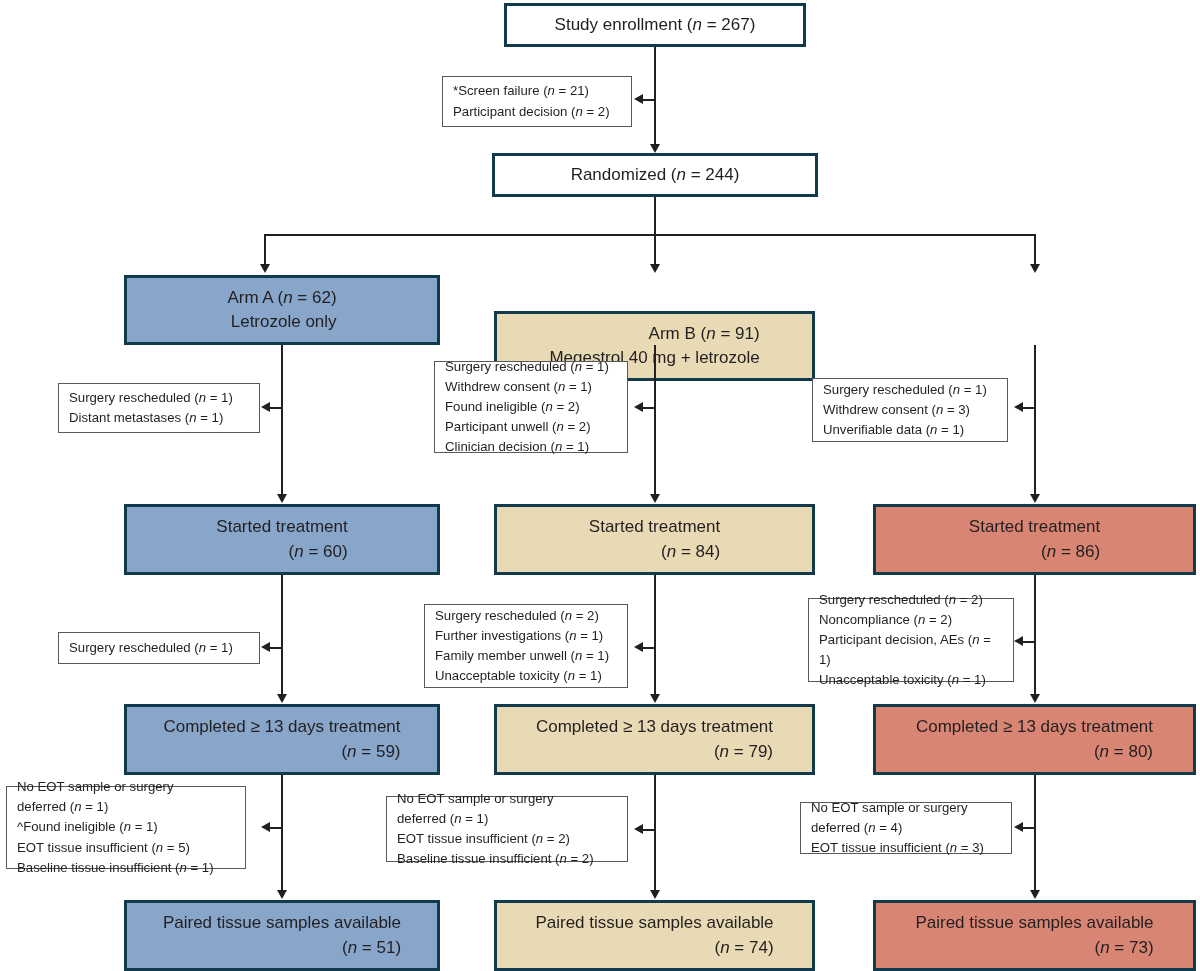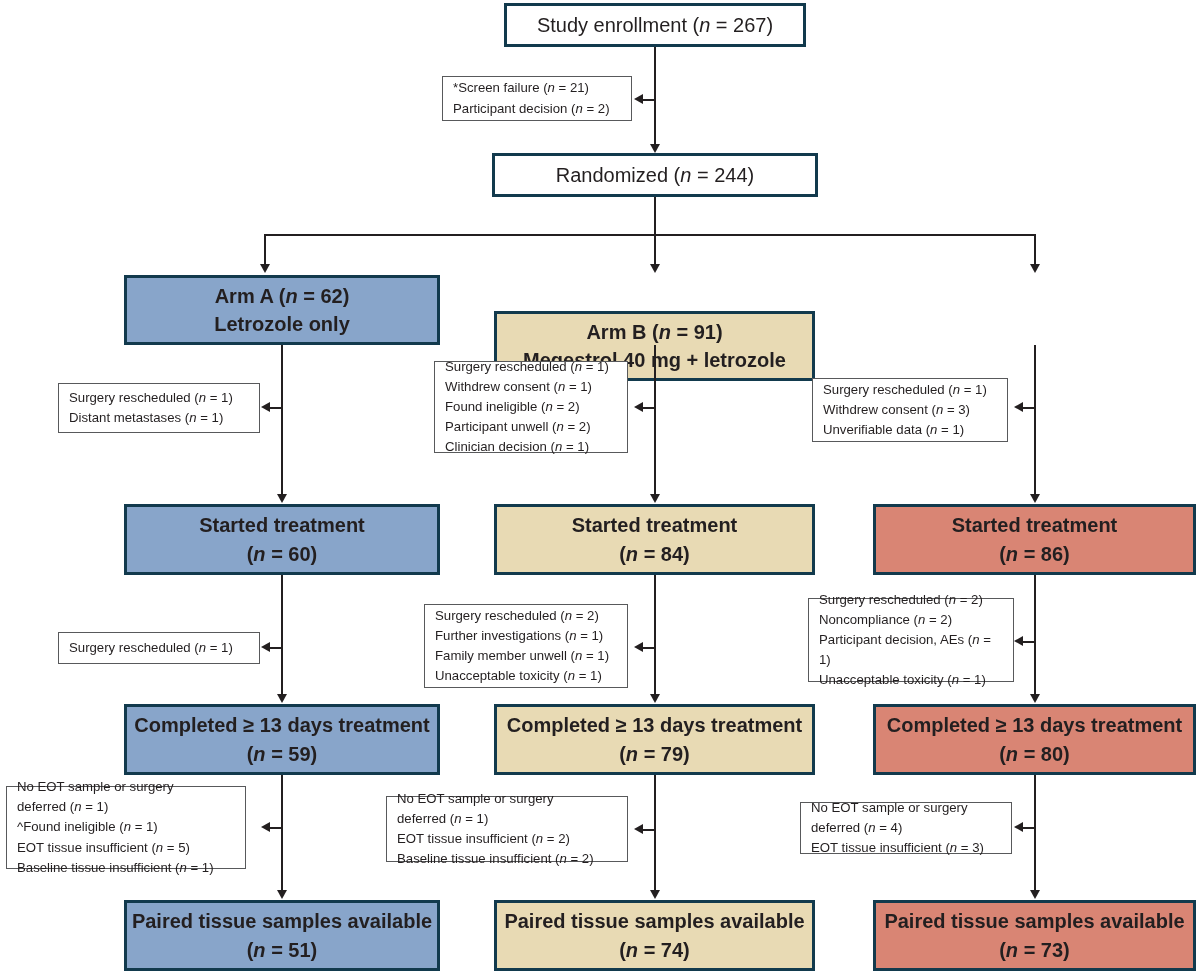--- a/index.html
+++ b/index.html
@@ -4,23 +4,23 @@
 <style>
   html,body{margin:0;padding:0;background:#ffffff;}
   body{width:1200px;height:971px;position:relative;overflow:hidden;
        font-family:"Liberation Sans","DejaVu Sans",sans-serif;
        color:#231f20;-webkit-font-smoothing:antialiased;}
   #stage{position:absolute;left:0;top:0;width:1200px;height:971px;}
 
   
   .node{position:absolute;box-sizing:border-box;border:3px solid #123a4d;
         display:flex;align-items:center;justify-content:center;}
-  .node .inner{font-size:20px;line-height:1.42;white-space:pre-line;}
+  .node .inner{font-size:17px;line-height:1.42;white-space:pre-line;}
   .node.center .inner{text-align:center;}
-  .node.leftblock .inner{text-align:center;font-weight:bold;}
+  .node.leftblock .inner{text-align:right;}
 
   .fill-white{background:#ffffff;}
   .fill-blue{background:#88a5ca;}
   .fill-tan{background:#e8dab4;}
   .fill-salmon{background:#d98574;}
 
   
   .excl{position:absolute;box-sizing:border-box;background:#ffffff;
         border:1.4px solid #58595b;display:flex;align-items:center;}
   .excl .inner{font-size:13.2px;line-height:1.52;white-space:pre-line;
@@ -44,21 +44,21 @@
 
 <div id="stage">
 
   <div class="node center fill-white" style="left:504px;top:3px;width:302px;height:44px;">
     <div class="inner">Study enrollment (<i class="it">n</i> = 267)</div>
   </div>
 
   <div class="vline" style="left:654px;top:47px;height:98px;"></div>
   <div class="arrow-down" style="left:649.5px;top:144px;"></div>
 
-  <div class="excl" style="left:442px;top:76px;width:190px;height:45px;">
+  <div class="excl" style="left:442px;top:76px;width:190px;height:51px;">
     <div class="inner">*Screen failure (<i class="it">n</i> = 21)<br>Participant decision (<i class="it">n</i> = 2)</div>
   </div>
   <div class="hline" style="left:643px;top:98.5px;width:12px;"></div>
   <div class="arrow-left" style="left:634px;top:94px;"></div>
 
   <div class="node center fill-white" style="left:492px;top:153px;width:326px;height:44px;">
     <div class="inner">Randomized (<i class="it">n</i> = 244)</div>
   </div>
 
   <div class="vline" style="left:654px;top:197px;height:39px;"></div>

